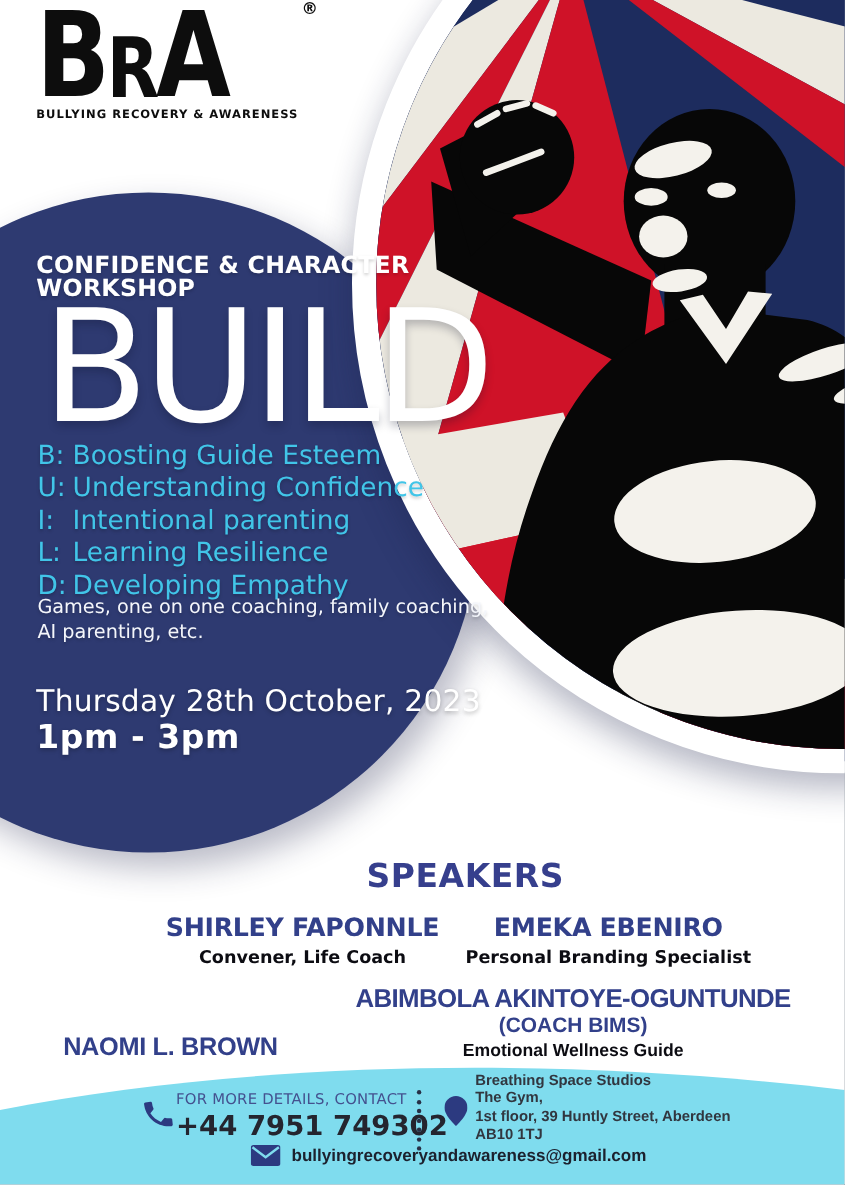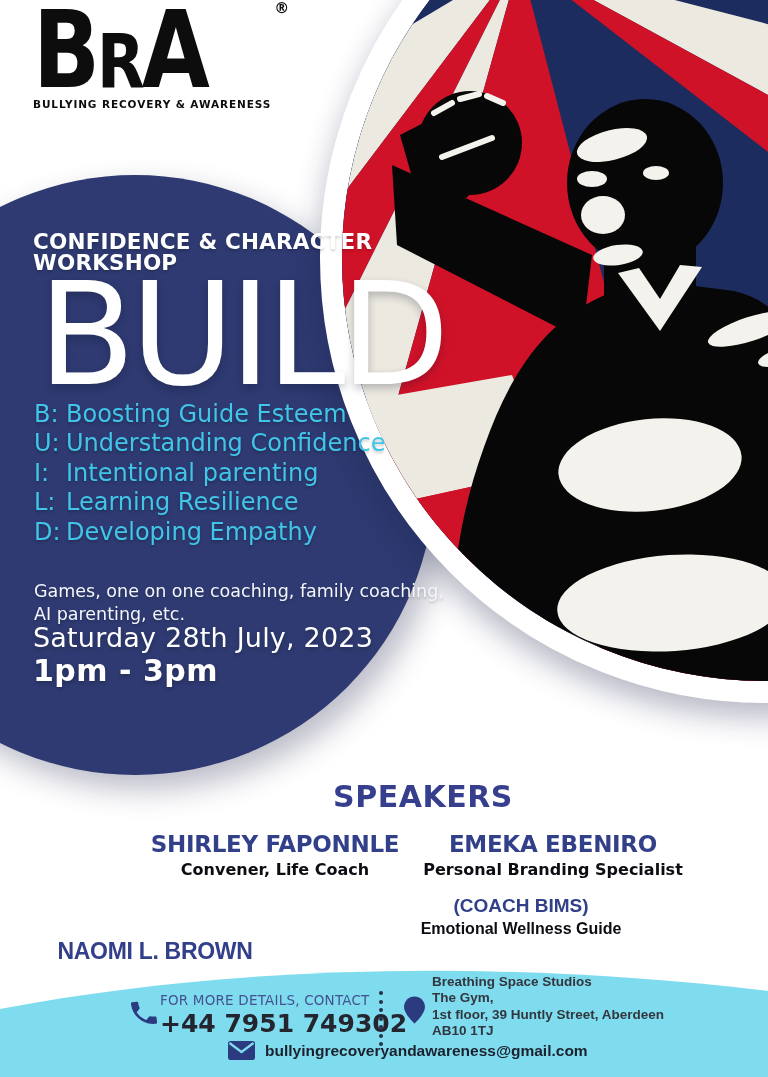--- a/index.html
+++ b/index.html
@@ -32,21 +32,21 @@
   
   .hero-text{position:absolute; left:0; top:0; z-index:3; width:768px;}
   .kicker{position:absolute; left:33px; top:231px; color:#fff; font-size:21.5px; font-weight:800; line-height:21px; letter-spacing:.2px; text-shadow:0 2px 3px rgba(0,0,0,.18);}
   .build-title{
     position:absolute; left:26px; top:252px; margin:12px; color:#fff;
     font-size:142px; font-weight:400; line-height:1; letter-spacing:-5px;
     text-shadow:0 4px 8px rgba(10,15,40,.25);
   }
   .acronyms{position:absolute; left:34px; top:400px; margin:0; padding:0; list-style:none; color:#41c5e8; font-size:24px; font-weight:500; line-height:29.4px; text-shadow:0 2px 3px rgba(0,0,0,.22);}
   .acronyms .k{display:inline-block; width:32px;}
-  .activities{position:absolute; left:34px; top:541px; color:#f4f6fb; font-size:17.5px; font-weight:400; line-height:22.5px; text-shadow:0 2px 3px rgba(0,0,0,.2);margin-top:39px;}
+  .activities{position:absolute; left:34px; top:541px; color:#f4f6fb; font-size:17.5px; font-weight:400; line-height:22.5px; text-shadow:0 2px 3px rgba(0,0,0,.2);}
   .event-date{position:absolute; left:33px; top:622px; color:#fff; font-size:27px; font-weight:500; letter-spacing:.2px; text-shadow:0 2px 4px rgba(0,0,0,.25);}
   .event-time{position:absolute; left:33px; top:653px; color:#fff; font-size:30px; font-weight:800; letter-spacing:.5px; text-shadow:0 2px 4px rgba(0,0,0,.25);text-align:right;}
   
   .speakers-heading{position:absolute; left:273px; top:779px; width:300px; text-align:center; color:#363f8d; font-size:30px; font-weight:800; letter-spacing:.5px; z-index:3;}
   .speaker{position:absolute; text-align:center; z-index:3;}
   .speaker .name{color:#32408a; font-size:23px; font-weight:800; letter-spacing:-.3px; white-space:nowrap;}
   .speaker .alias{color:#32408a; font-size:19px; font-weight:800; margin-top:1px;}
   .speaker .role{color:#0c0c12; font-size:16px; font-weight:800; margin-top:3px; white-space:nowrap;}
   .s1{left:125px; top:831px; width:300px;}
   .s2{left:403px; top:831px; width:300px;}
@@ -136,38 +136,39 @@
       <li><span class="k">B:</span><span>Boosting Guide Esteem</span></li>
       <li><span class="k">U:</span><span>Understanding Confidence</span></li>
       <li><span class="k">I:</span><span>Intentional parenting</span></li>
       <li><span class="k">L:</span><span>Learning Resilience</span></li>
       <li><span class="k">D:</span><span>Developing Empathy</span></li>
     </ul>
     <div class="activities">
       <div>Games, one on one coaching, family coaching,</div>
       <div>AI parenting, etc.</div>
     </div>
-    <div class="event-date">Saturday 28th July, 2023</div>
+    <div class="event-date">Thursday 28th October, 2023</div>
     <div class="event-time">1pm - 3pm</div>
   </div>
 
   <div class="speakers-heading">SPEAKERS</div>
 
   <div class="speaker s1">
     <div class="name">SHIRLEY FAPONNLE</div>
     <div class="role">Convener, Life Coach</div>
   </div>
   <div class="speaker s2">
     <div class="name">EMEKA EBENIRO</div>
     <div class="role">Personal Branding Specialist</div>
   </div>
   <div class="speaker s3">
     <div class="name">NAOMI L. BROWN</div>
   </div>
   <div class="speaker s4">
+    <div class="name">ABIMBOLA AKINTOYE-OGUNTUNDE</div>
     <div class="alias">(COACH BIMS)</div>
     <div class="role">Emotional Wellness Guide</div>
   </div>
 
   <svg class="band" width="768" height="120" viewBox="0 0 768 120" preserveAspectRatio="none">
     <path d="M0,52 C230,8 500,2 768,34 L768,120 L0,120 Z" fill="#7fdcee"></path>
   </svg>
 
   <svg class="footer-item phone-icon" viewBox="0 0 24 24" style="transform:rotate(-6deg);">
     <path fill="#2c3a80" d="M6.62 10.79c1.44 2.83 3.76 5.14 6.59 6.59l2.2-2.2c.27-.27.67-.36 1.02-.24 1.12.37 2.33.57 3.57.57.55 0 1 .45 1 1V20c0 .55-.45 1-1 1-9.39 0-17-7.61-17-17 0-.55.45-1 1-1h3.5c.55 0 1 .45 1 1 0 1.25.2 2.45.57 3.57.11.35.03.74-.25 1.02l-2.2 2.2z"></path>

